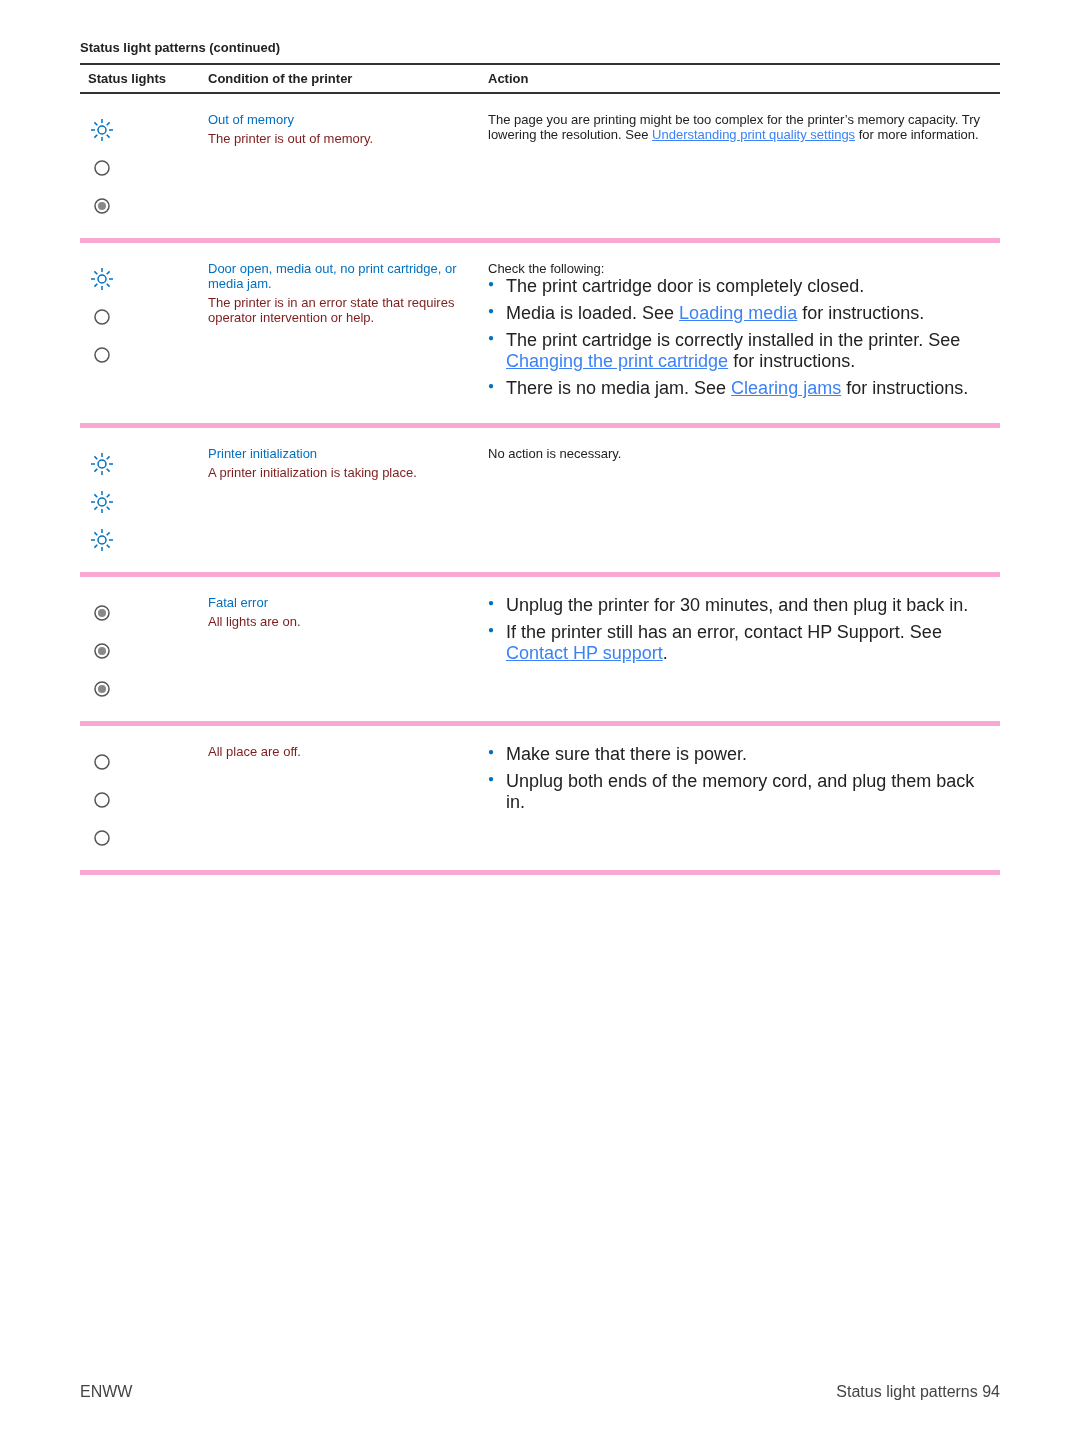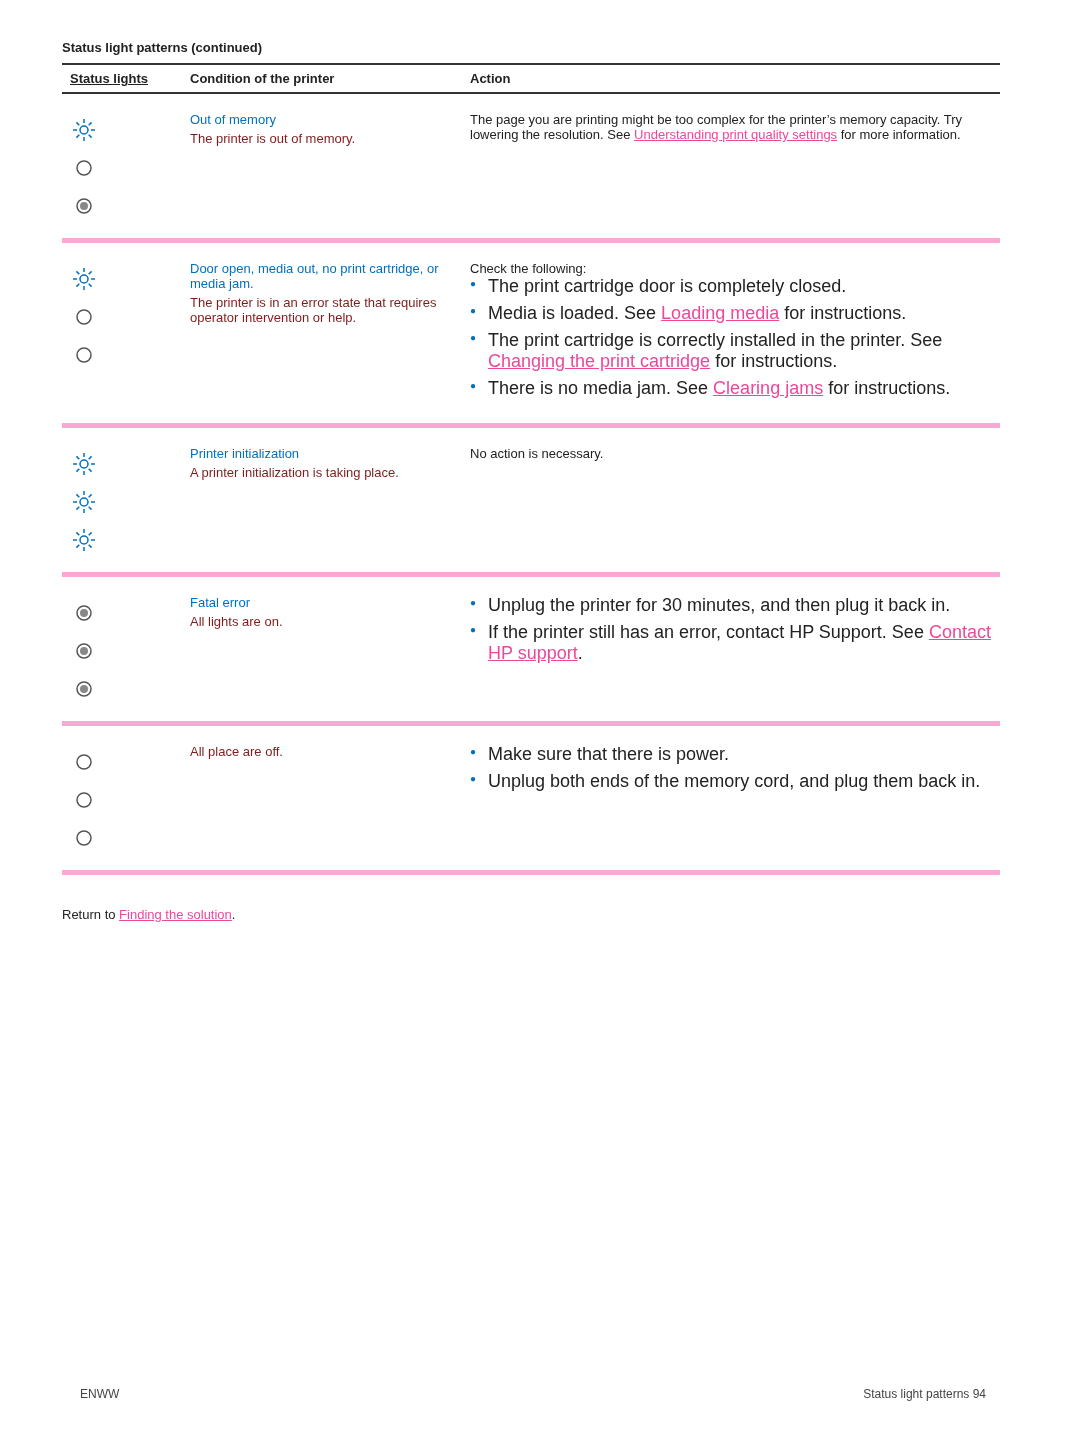--- a/index.html
+++ b/index.html
@@ -6,21 +6,21 @@
     body {
       font-family: Arial, Helvetica, sans-serif;
       font-size: 13px;
       color: #222;
       background: #fff;
       width: 1080px;
       min-height: 1437px;
       position: relative;
     }
     .page-content {
-      padding: 40px 80px 80px 62px;
+      padding: 40px 80px 80px 80px;
     }
     .page-title {
       font-size: 13px;
       font-weight: bold;
       margin-bottom: 8px;
     }
     .main-table {
       width: 100%;
       border-collapse: collapse;
     }
@@ -28,39 +28,38 @@
       font-weight: bold;
       font-size: 13px;
       border-top: 2px solid #333;
       border-bottom: 2px solid #333;
       padding: 6px 8px;
       text-align: left;
       vertical-align: bottom;
     }
     .header-row th:first-child {
       width: 120px;
-      text-decoration: underline;
     }
     .header-row th:nth-child(2) {
       width: 280px;
     }
     .data-row td {
       padding: 18px 8px;
       border-bottom: 5px solid #f9a8d4;
       vertical-align: top;
       font-size: 13px;
     }
     .data-row td:first-child {
       width: 120px;
     }
     .data-row td:nth-child(2) {
       width: 280px;
     }
     .link {
-      color: #ec4899;
+      color: #3b82f6;
       text-decoration: underline;
       cursor: pointer;
     }
     .condition-title {
       color: #0070c0;
       font-size: 13px;
       margin-bottom: 4px;
       display: block;
     }
     .condition-desc {
@@ -99,24 +98,24 @@
       position: absolute;
       left: 0;
       top: 0;
       font-size: 10px;
       line-height: 1.6;
     }
     .footer {
       position: absolute;
       bottom: 36px;
       left: 80px;
-      right: 94px;
+      right: 80px;
       display: flex;
       justify-content: space-between;
-      font-size: 12px;
+      font-size: 16px;
       color: #444;
     }
     .return-line {
       margin-top: 32px;
       font-size: 13px;
     }
 
     
     svg.sun {
       width: 26px;
@@ -312,21 +311,18 @@
           <td>
             <ul class="action-list">
               <li>Make sure that there is power.</li>
               <li>Unplug both ends of the memory cord, and plug them back in.</li>
             </ul>
           </td>
         </tr>
       </tbody>
   </table>
 
-  <div class="return-line">
-    <span>Return to </span><a class="link">Finding the solution</a><span>.</span>
-  </div>
 </div>
 
 <div class="footer">
   <span>ENWW</span>
   <span>Status light patterns 94</span>
 </div>
 
 </body></html>

